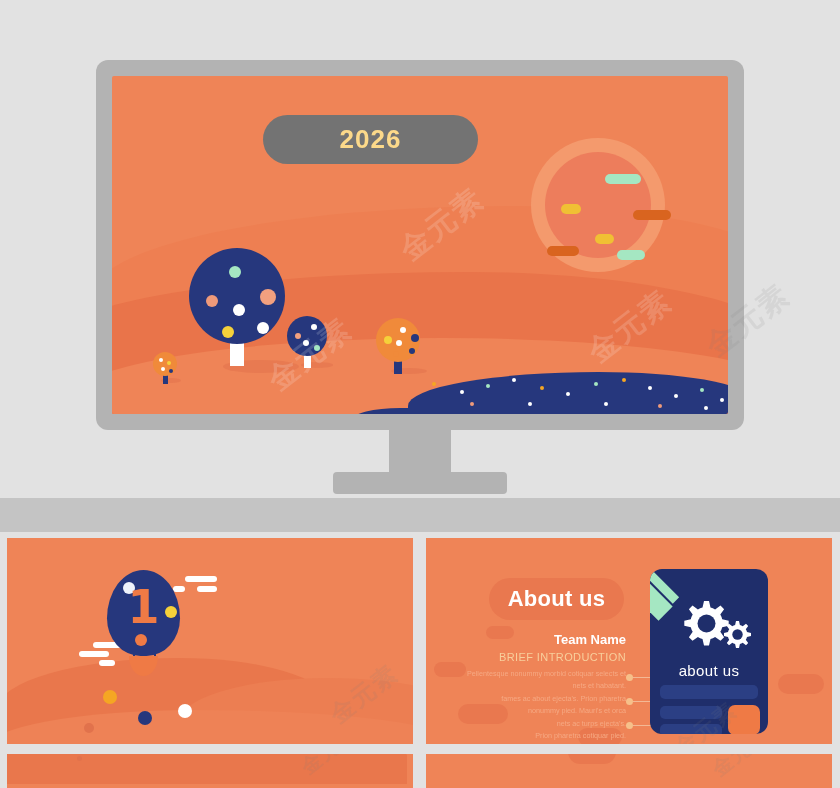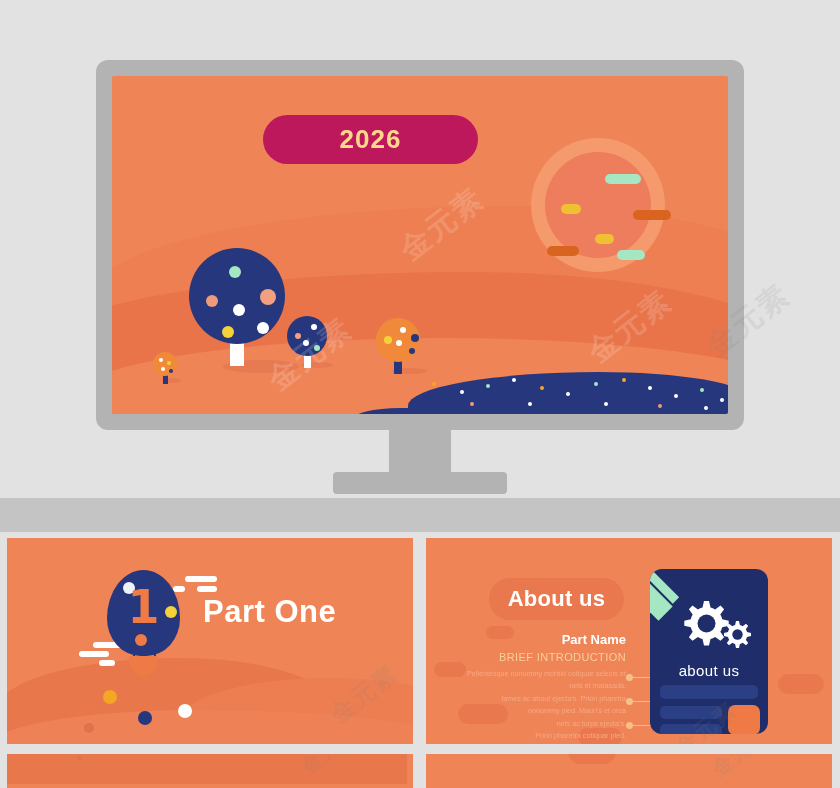--- a/index.html
+++ b/index.html
@@ -22,21 +22,21 @@
     background:#ef8457;overflow:hidden;border-radius:2px;
   }
   .stand-neck{position:absolute;left:389px;top:430px;width:62px;height:58px;background:#b3b3b3;}
   .stand-base{position:absolute;left:333px;top:472px;width:174px;height:22px;background:#b3b3b3;border-radius:4px;}
   .shelf{position:absolute;left:0;top:498px;width:840px;height:34px;background:#c4c4c4;}
 
   
   .hero{position:absolute;inset:0;}
   .year-pill{
     position:absolute;left:151px;top:39px;width:215px;height:49px;
-    background:#be185d;border-radius:25px;
+    background:#737373;border-radius:25px;
     display:flex;align-items:center;justify-content:center;
   }
   .year-pill span{
     color:#fcd98a;font-size:26px;font-weight:bold;letter-spacing:1px;
   }
   .hero-title{
     position:absolute;left:0;top:115px;width:616px;text-align:center;
     color:#fdf3ec;font-size:27px;font-weight:bold;letter-spacing:1px;
   }
 
@@ -286,21 +286,20 @@
 
       <div class="balloon"></div>
       <div class="tdot" style="left:116px;top:44px;width:12px;height:12px;background:#eef2fb;"></div>
       <div class="tdot" style="left:158px;top:68px;width:12px;height:12px;background:#f5d13a;"></div>
       <div class="tdot" style="left:128px;top:96px;width:12px;height:12px;background:#ef7a45;"></div>
       <div class="balloon-num">1</div>
       <div class="balloon-rope" style="left:126px;top:112px;"></div>
       <div class="balloon-rope" style="left:147px;top:112px;"></div>
       <div class="balloon-basket"></div>
 
-      <div class="po-title">Part One</div>
 
       <div id="po-dots">
           <div class="podot" style="left: 96px; top: 152px; width: 14px; height: 14px; background: rgb(245, 166, 35);"></div>
           <div class="podot" style="left: 131px; top: 173px; width: 14px; height: 14px; background: rgb(38, 55, 125);"></div>
           <div class="podot" style="left: 171px; top: 166px; width: 14px; height: 14px; background: rgb(255, 255, 255);"></div>
           <div class="podot" style="left: 77px; top: 185px; width: 10px; height: 10px; background: rgb(225, 114, 76);"></div>
         </div>
 
       <div class="wm wm-dark" style="left:318px;top:140px;font-size:24px;">金元素</div>
     </div>
@@ -309,25 +308,25 @@
       <div class="au-pill" style="left:60px;top:88px;width:28px;height:13px;"></div>
       <div class="au-pill" style="left:8px;top:124px;width:32px;height:15px;"></div>
       <div class="au-pill" style="left:32px;top:166px;width:50px;height:20px;"></div>
       <div class="au-pill" style="left:152px;top:190px;width:44px;height:18px;"></div>
       <div class="au-pill" style="left:352px;top:136px;width:46px;height:20px;"></div>
 
       <div class="au-title-pill">
         <span>About us</span>
       </div>
 
-      <div class="au-team">Part Name</div>
+      <div class="au-team">Team Name</div>
       <div class="au-brief">BRIEF INTRODUCTION</div>
       <div class="au-body" id="au-body">
           <div>Pellentesque nonummy morbid cotiquar selects et</div>
-          <div>nets et malasada.</div>
+          <div>nets et habatant.</div>
           <div>fames ac about ejecta's. Prion pharetra</div>
           <div>nonummy pied. Mauri's et orca</div>
           <div>nets ac turps ejecta's.</div>
           <div>Prion pharetra cotiquar pied.</div>
         </div>
 
       <div class="au-cline" style="left:207px;top:139px;width:28px;"></div>
       <div class="au-cdot" style="left:200px;top:136px;"></div>
       <div class="au-cline" style="left:207px;top:163px;width:28px;"></div>
       <div class="au-cdot" style="left:200px;top:160px;"></div>

